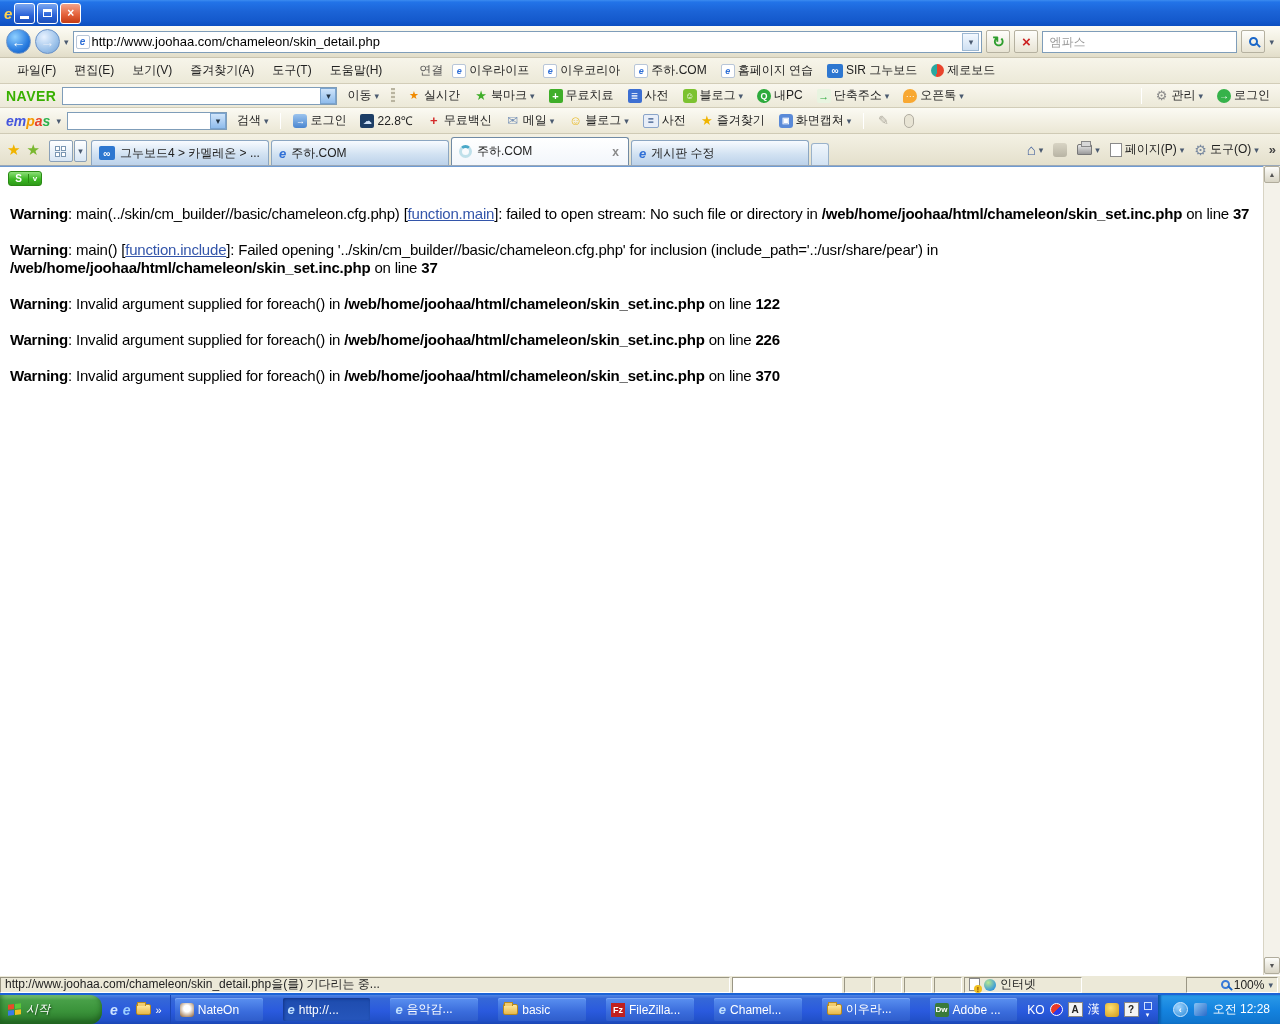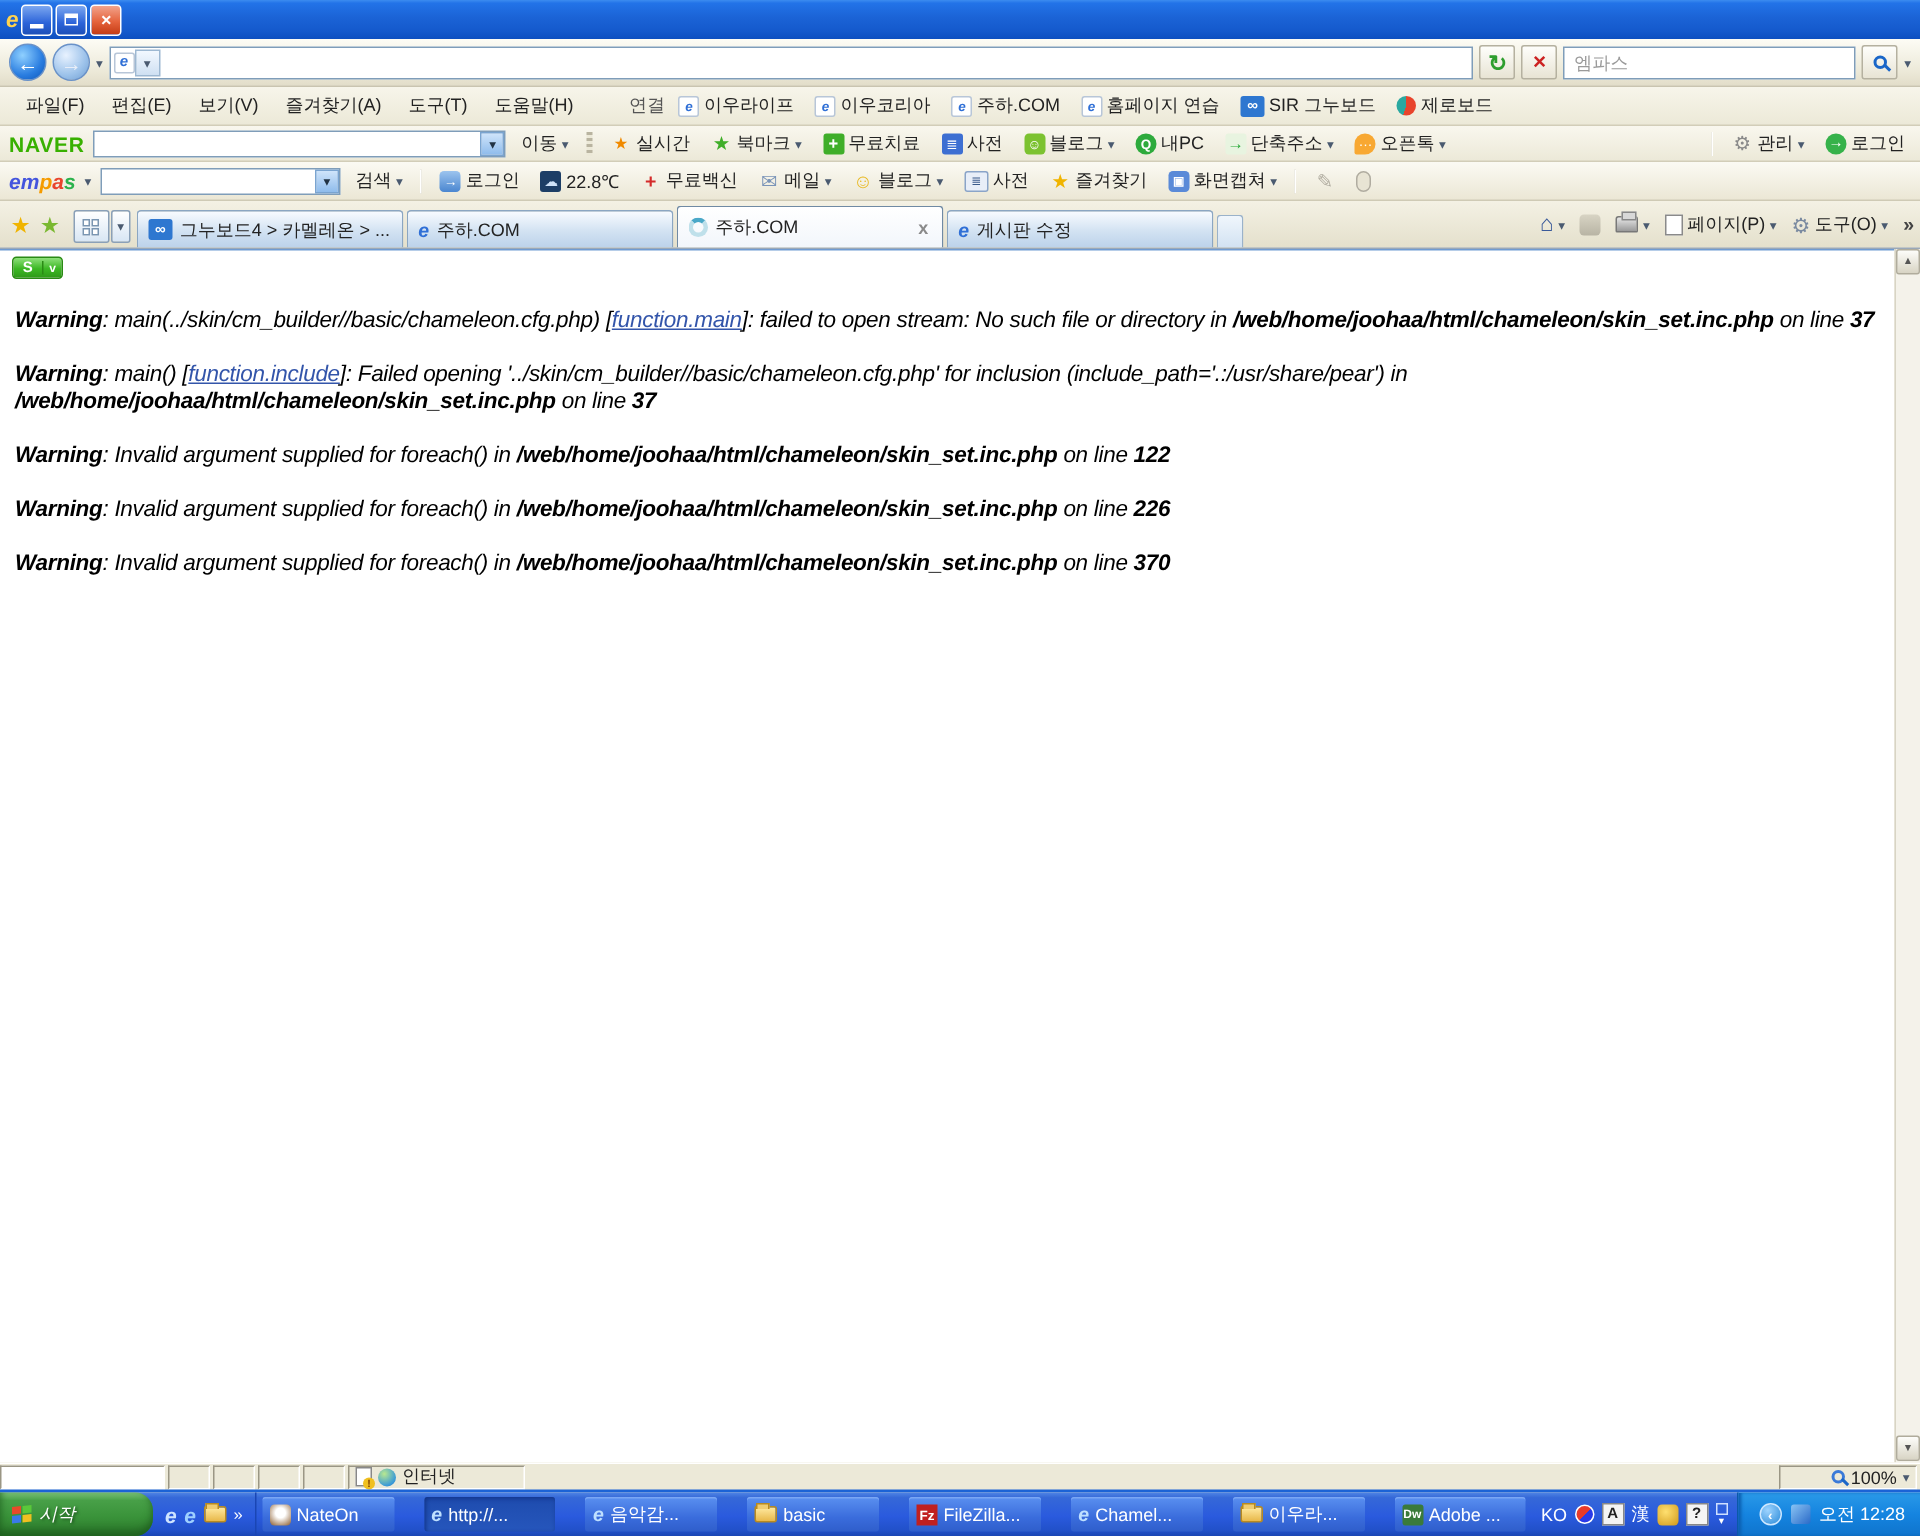--- a/index.html
+++ b/index.html
@@ -153,21 +153,21 @@
     border-top:1px solid #6f9bd2;
   }
   #greenbtn {
     left:8px; top:171px; width:34px; height:15px; border-radius:3px;
     background:linear-gradient(180deg,#8ee07a,#3cb824 55%,#2e9a18); border:1px solid #2a8a14;
     display:flex; align-items:center; color:#fff; font-weight:bold; font-size:10px;
   }
   #greenbtn .s { flex:1; text-align:center; }
   #greenbtn .gdd { width:13px; border-left:1px solid #2a8a14; text-align:center; font-size:8px; }
   #warnings { padding:38px 12px 0 10px; color:#000; font-size:15px; line-height:18px; letter-spacing:-0.2px; }
-  #warnings p { margin:0 0 18px 0;font-style:italic; }
+  #warnings p { margin:0 0 18px 0; }
   .wlink { color:#3355aa; text-decoration:underline; }
 
   
   #scrollbar { left:1263px; top:166px; width:17px; height:809px; background:#f4f2ea; border-left:1px solid #d8d4c4; }
   .scrollbtn { position:absolute; left:0; width:16px; height:17px; background:linear-gradient(180deg,#fdfdfa,#d8d4c4);
     border:1px solid #b0ac9c; border-radius:2px; display:flex; align-items:center; justify-content:center; font-size:7px; color:#555; }
 
   
   #statusbar {
     left:0; top:975px; width:1280px; height:18px; background:#ece9d8; display:flex; align-items:center;
@@ -247,20 +247,21 @@
 </div>
 
 <div id="addressrow" class="abs">
   <span class="navcircle">←</span>
   <span class="navcircle disabled">→</span>
   <span class="dd">▾</span>
   <div class="urlbox">
     <span class="pageicon">
         <span class="ie-e" style="font-size:10px;color:#2f6fd6">e</span>
       </span>
+    <input value="http://www.joohaa.com/chameleon/skin_detail.php" style="">
     <span class="ddbtn">
         <span class="dd">▾</span>
       </span>
   </div>
   <span class="sqbtn">
       <span class="refresh-glyph">↻</span>
     </span>
   <span class="sqbtn">
       <span class="stop-glyph">×</span>
     </span>
@@ -508,20 +509,21 @@
   <span class="s">S</span>
   <span class="gdd">v</span>
 </div>
 
 <div id="scrollbar" class="abs">
   <span class="scrollbtn" style="top:0">▲</span>
   <span class="scrollbtn" style="top:791px">▼</span>
 </div>
 
 <div id="statusbar" class="abs">
+  <span class="panel txt">http://www.joohaa.com/chameleon/skin_detail.php을(를) 기다리는 중...</span>
   <span class="panel progress"></span>
   <span class="panel mini"></span>
   <span class="panel mini"></span>
   <span class="panel mini"></span>
   <span class="panel mini"></span>
   <span class="panel zone">
     <span class="pg-warn"></span>
     <span class="globe"></span>
     <span>인터넷</span>
   </span>

